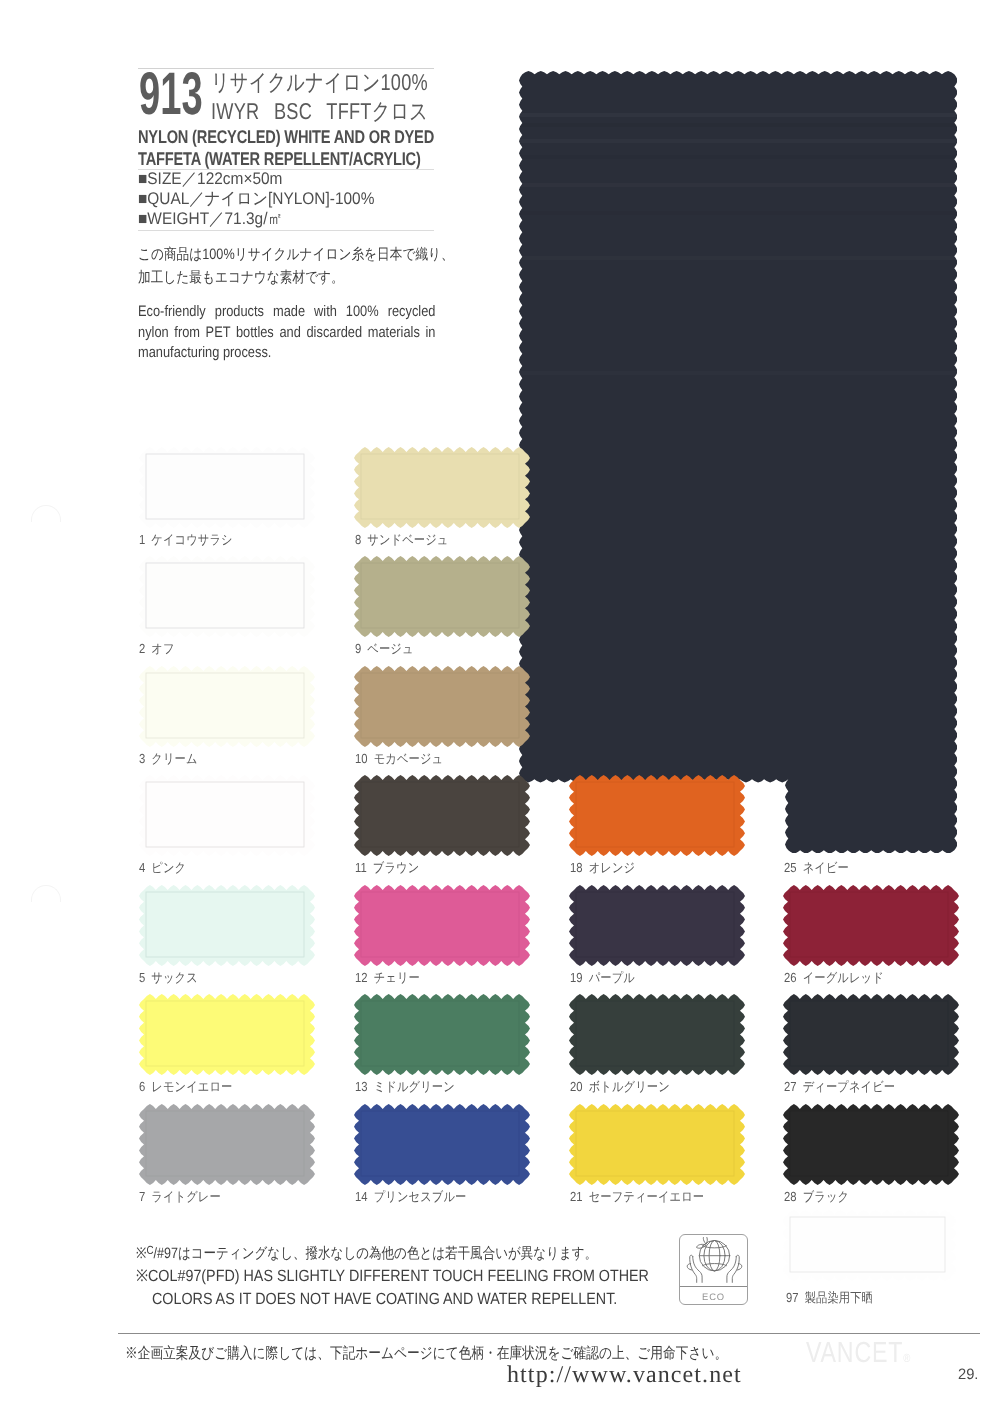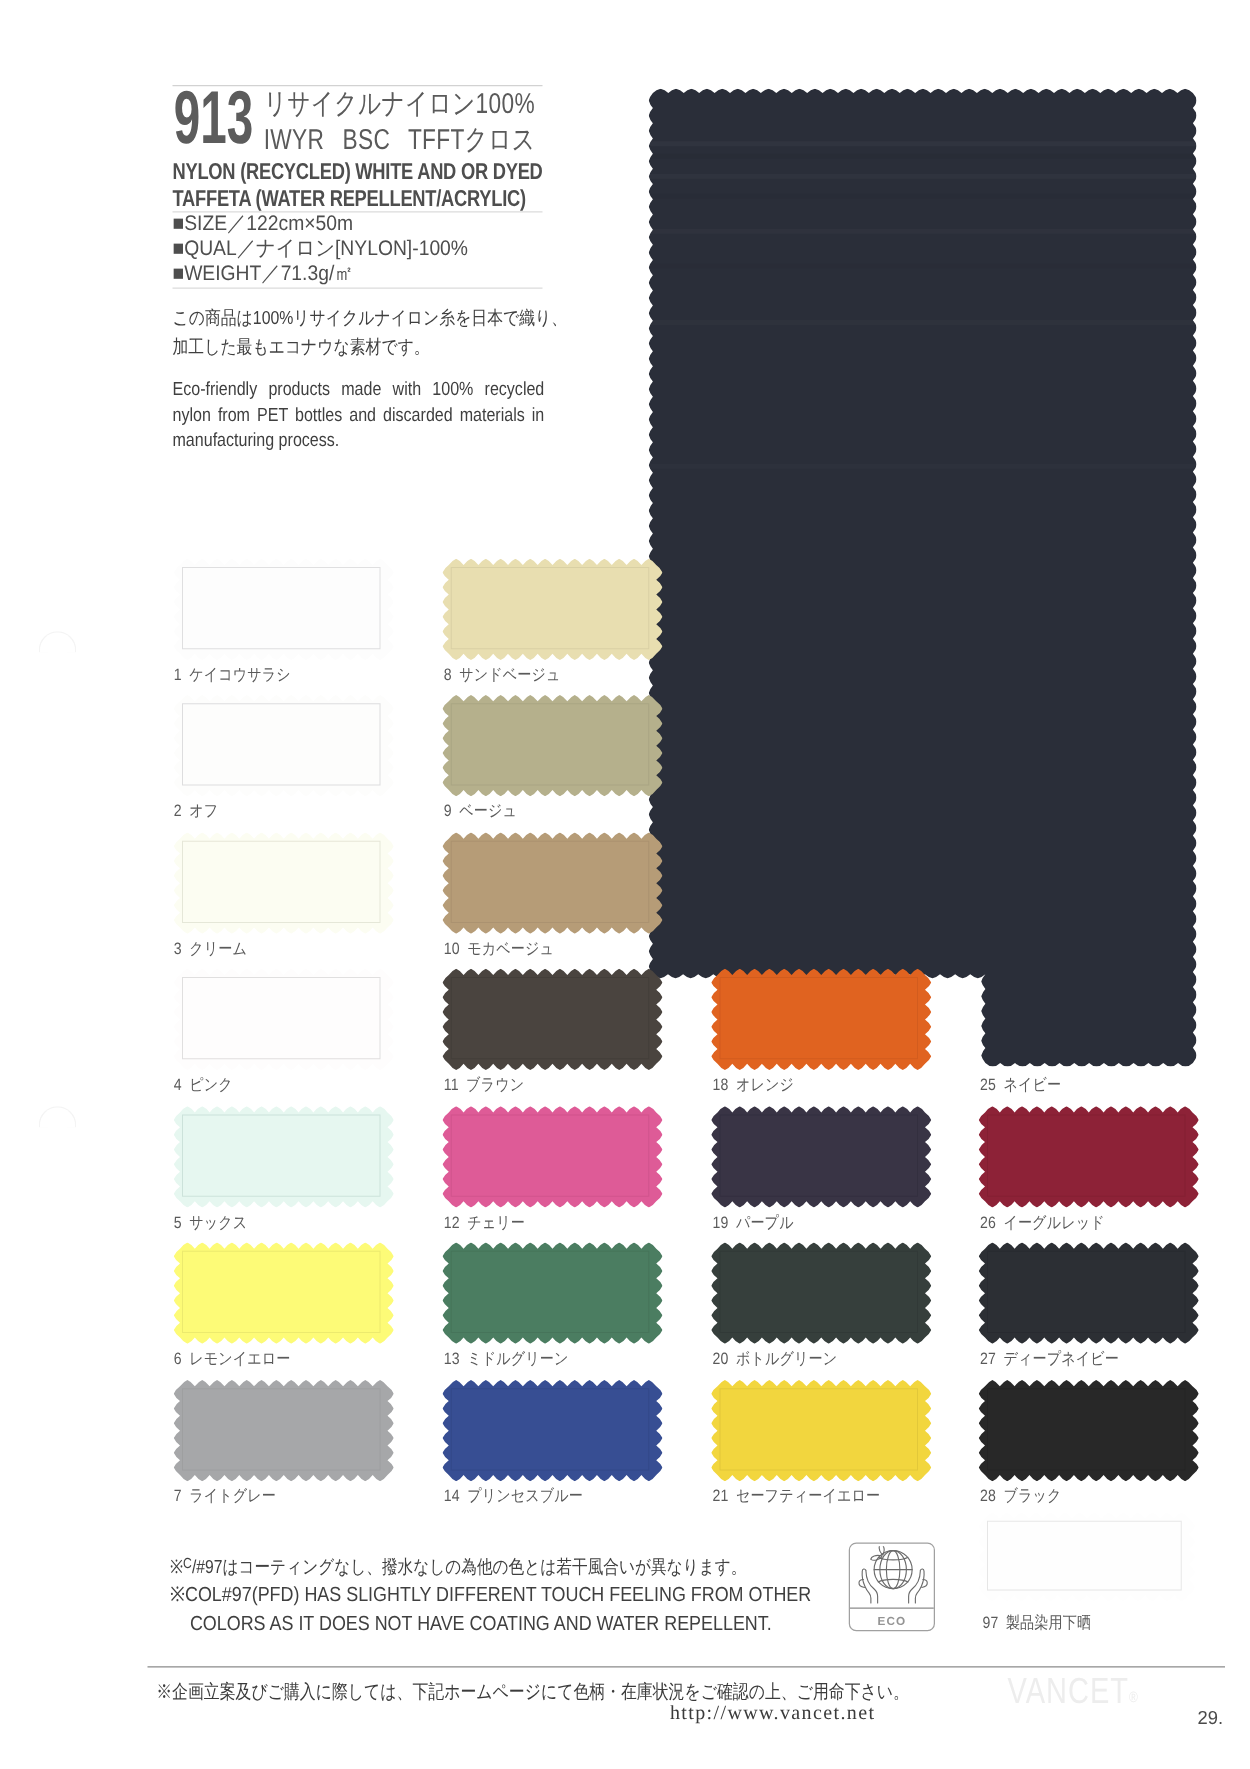--- a/index.html
+++ b/index.html
@@ -49,28 +49,28 @@
   .note-jp sup{font-size:0.78em;vertical-align:0.34em;}
   .note-en{position:absolute;left:136px;top:1265px;font-size:16.2px;color:#3f3f3f;
            line-height:22.6px;white-space:nowrap;letter-spacing:0px;
            transform:scaleX(0.885);transform-origin:0 0;}
 
   .eco{position:absolute;left:679px;top:1234px;width:69px;height:71px;
        border:1px solid #a0a0a0;border-radius:6px;box-sizing:border-box;}
   .eco-svg{position:absolute;left:3px;top:2px;}
   .eco-div{position:absolute;left:0;top:51px;width:100%;height:1px;background:#8c8c8c;}
   .eco-txt{position:absolute;left:0;top:56px;width:100%;text-align:center;
-           font-size:9.4px;color:#949494;letter-spacing:0.9px;font-weight:bold;}
+           font-size:9.4px;color:#949494;letter-spacing:0.9px;font-weight:normal;}
 
   
   .foot-rule{position:absolute;left:118px;top:1333px;width:862px;height:1.1px;background:#8b8b8b;}
   .foot-note{position:absolute;left:125px;top:1343px;font-size:15.4px;color:#3b3b3b;white-space:nowrap;
              transform:scaleX(0.825);transform-origin:0 0;}
-  .foot-url{position:absolute;left:536px;top:1362px;
-            font-family:"Liberation Serif",serif;font-size:16px;color:#3b3b3b;letter-spacing:1.1px;
+  .foot-url{position:absolute;left:507px;top:1362px;
+            font-family:"Liberation Serif",serif;font-size:24px;color:#3b3b3b;letter-spacing:1.1px;
             transform:scaleX(1.0);transform-origin:0 0;white-space:nowrap;}
   .brand{position:absolute;left:806px;top:1337px;font-size:29px;font-weight:normal;
          color:#ededed;letter-spacing:1.0px;transform:scaleX(0.80);transform-origin:0 0;}
   .brand sup{font-size:12px;vertical-align:0.02em;}
   .pageno{position:absolute;left:958px;top:1366px;font-size:15px;color:#4a4a4a;
           transform:scaleX(0.98);transform-origin:0 0;}
 
   
   .hole{position:absolute;width:28px;height:16px;border:1.4px solid #f4f4f4;
         border-bottom:none;border-radius:16px 16px 0 0;}

